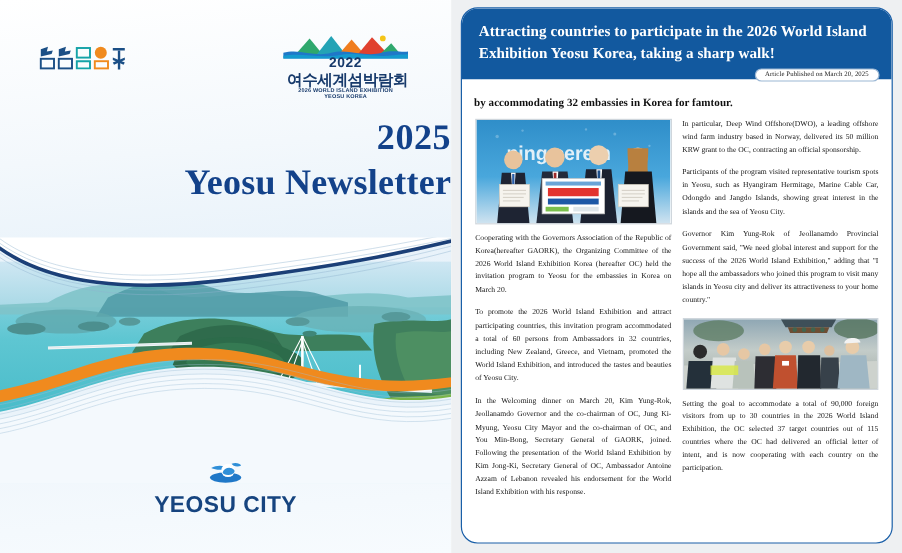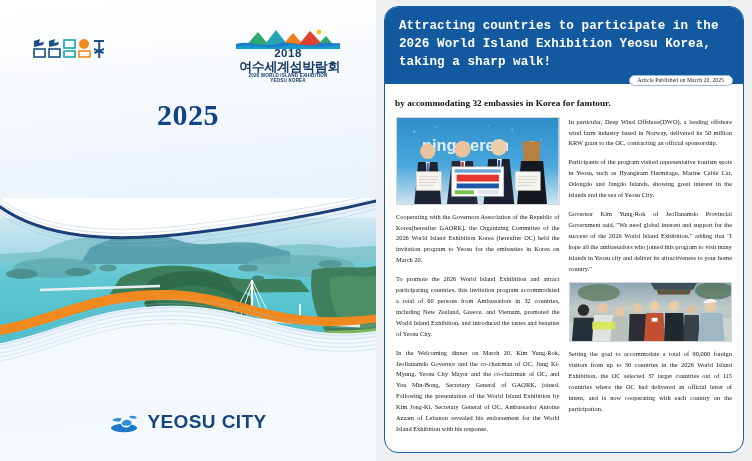--- a/index.html
+++ b/index.html
@@ -73,21 +73,21 @@
     font-weight: bold;
     font-size: 4.6px;
     color: #173a6b;
     letter-spacing: 0.15px;
     margin-top: 0.5px;
   }
 
   .cover-title {
     position: absolute;
     top: 98px; left: 0; right: 0;
-    text-align: center;
+    text-align: right;
     color: #134a8e;
   }
   .cover-title .year {
     font-family: "Liberation Serif", serif;
     font-weight: bold;
     font-size: 30px;
     color: #13428a;
     letter-spacing: 0.5px;
   }
   .cover-title .name {
@@ -105,20 +105,21 @@
     width: 376px; height: 185px;
   }
 
   .cover-footer {
     position: absolute;
     left: 0; right: 0; bottom: 28px;
     display: flex;
     align-items: center;
     justify-content: center;
     gap: 8px;
+    flex-direction: column;
   }
   .yeosu-mark { width: 30px; height: 22px; display:block; }
   .yeosu-text {
     font-family: "Liberation Sans", sans-serif;
     font-weight: bold;
     font-size: 19px;
     color: #16447f;
     letter-spacing: 0.4px;
   }
 
@@ -137,21 +138,21 @@
     border-radius: 14px;
     overflow: hidden;
   }
   .article-header {
     background: #12599f;
     color: #ffffff;
     border-radius: 12px 12px 0 0;
     padding: 11px 14px 12px 14px;
   }
   .article-header h1 {
-    font-family: Liberation Mono, monospace;
+    font-family: Liberation Serif, serif;
     font-weight: bold;
     font-size: 12.6px;
     line-height: 1.42;
     letter-spacing: 0.05px;
   }
   .pub-badge-row {
     position: relative;
     height: 0;
   }
   .pub-badge {
@@ -241,29 +242,30 @@
         <svg class="expo-mountains" viewBox="0 0 104 21" aria-hidden="true">
           <circle cx="83" cy="4" r="2.4" fill="#f5c518"></circle>
           <path d="M8 20 L22 4 L35 20 Z" fill="#2fa86d"></path>
           <path d="M26 20 L40 2 L54 20 Z" fill="#23a3b5"></path>
           <path d="M44 20 L57 5 L70 20 Z" fill="#f07d1e"></path>
           <path d="M60 20 L74 3 L90 20 Z" fill="#e0412f"></path>
           <path d="M78 20 L90 8 L100 20 Z" fill="#2fa86d"></path>
           <path d="M0 16 C14 12, 26 20, 40 16 C54 12, 68 20, 82 16 C92 13, 98 16, 104 15 L104 21 L0 21 Z" fill="#1f78c8"></path>
           <path d="M0 18.5 C16 15.5, 30 21, 46 18 C62 15, 76 20.5, 92 18 C97 17.2, 100 17.6, 104 17.2 L104 21 L0 21 Z" fill="#13a0cf" opacity="0.85"></path>
         </svg>
-        <div class="expo-year">2018</div>
+        <div class="expo-year">2022</div>
         <div class="expo-kor">여수세계섬박람회</div>
         <div class="expo-en1">2026 WORLD ISLAND EXHIBITION</div>
         <div class="expo-en2">YEOSU KOREA</div>
       </div>
     </div>
 
     <div class="cover-title">
       <div class="year">2025</div>
+      <div class="name">Yeosu Newsletter</div>
     </div>
 
     <svg class="cover-art" viewBox="0 0 376 185" preserveAspectRatio="none" aria-hidden="true">
       <defs>
         <linearGradient id="sea" x1="0" y1="0" x2="0" y2="1">
           <stop offset="0%" stop-color="#9fd8e4"></stop>
           <stop offset="35%" stop-color="#5ec6d2"></stop>
           <stop offset="100%" stop-color="#35b3c2"></stop>
         </linearGradient>
         <linearGradient id="sky" x1="0" y1="0" x2="0" y2="1">

